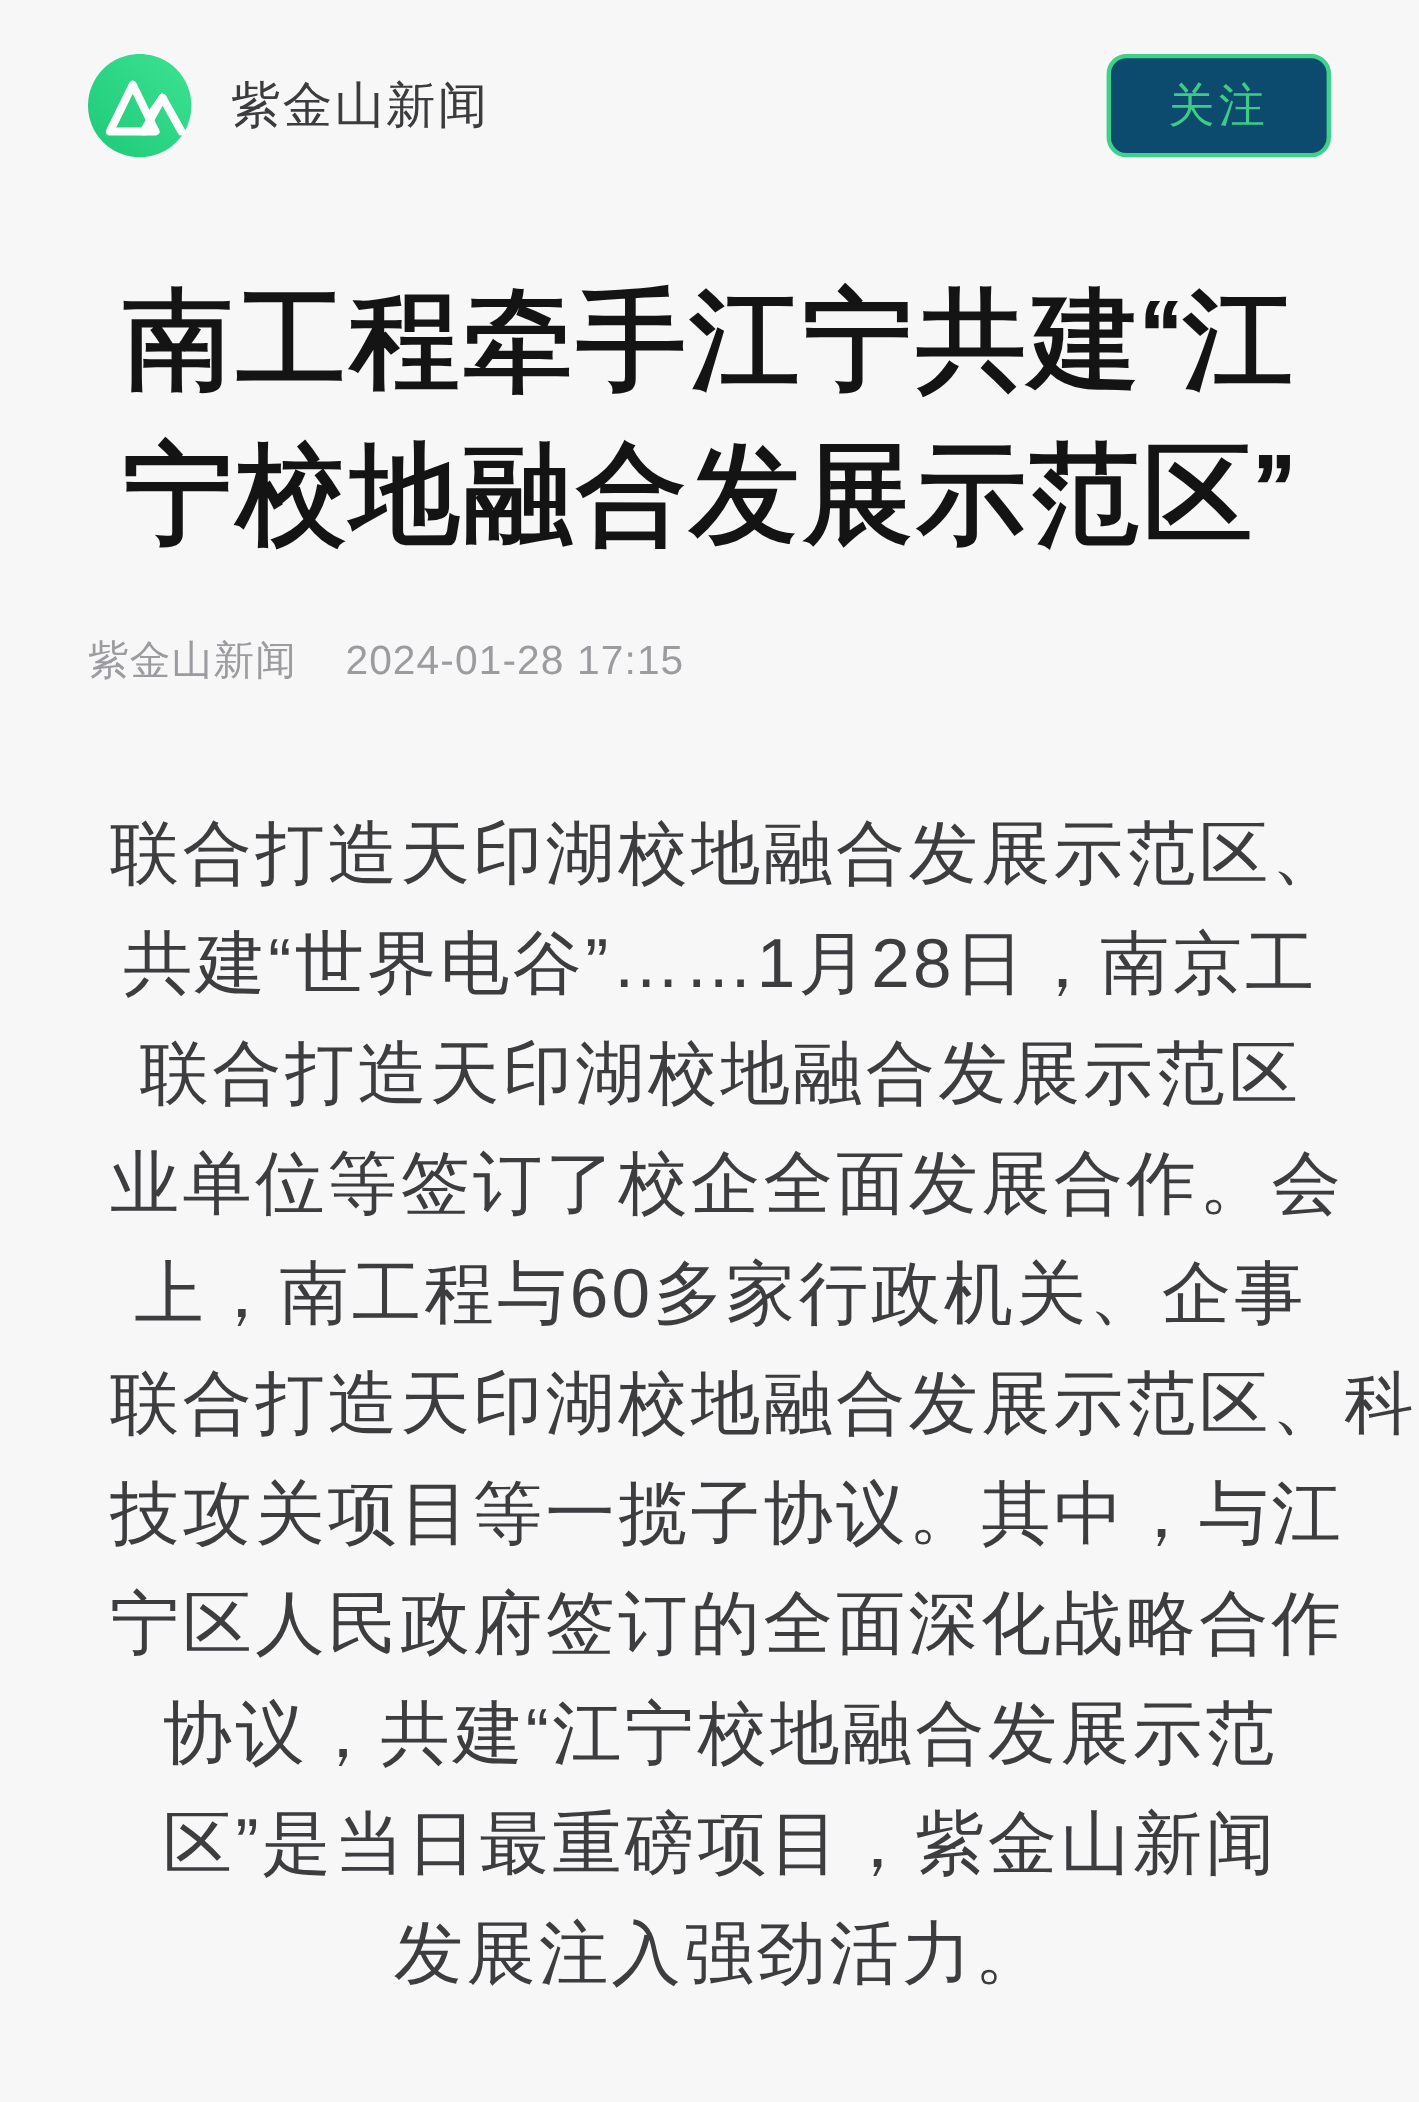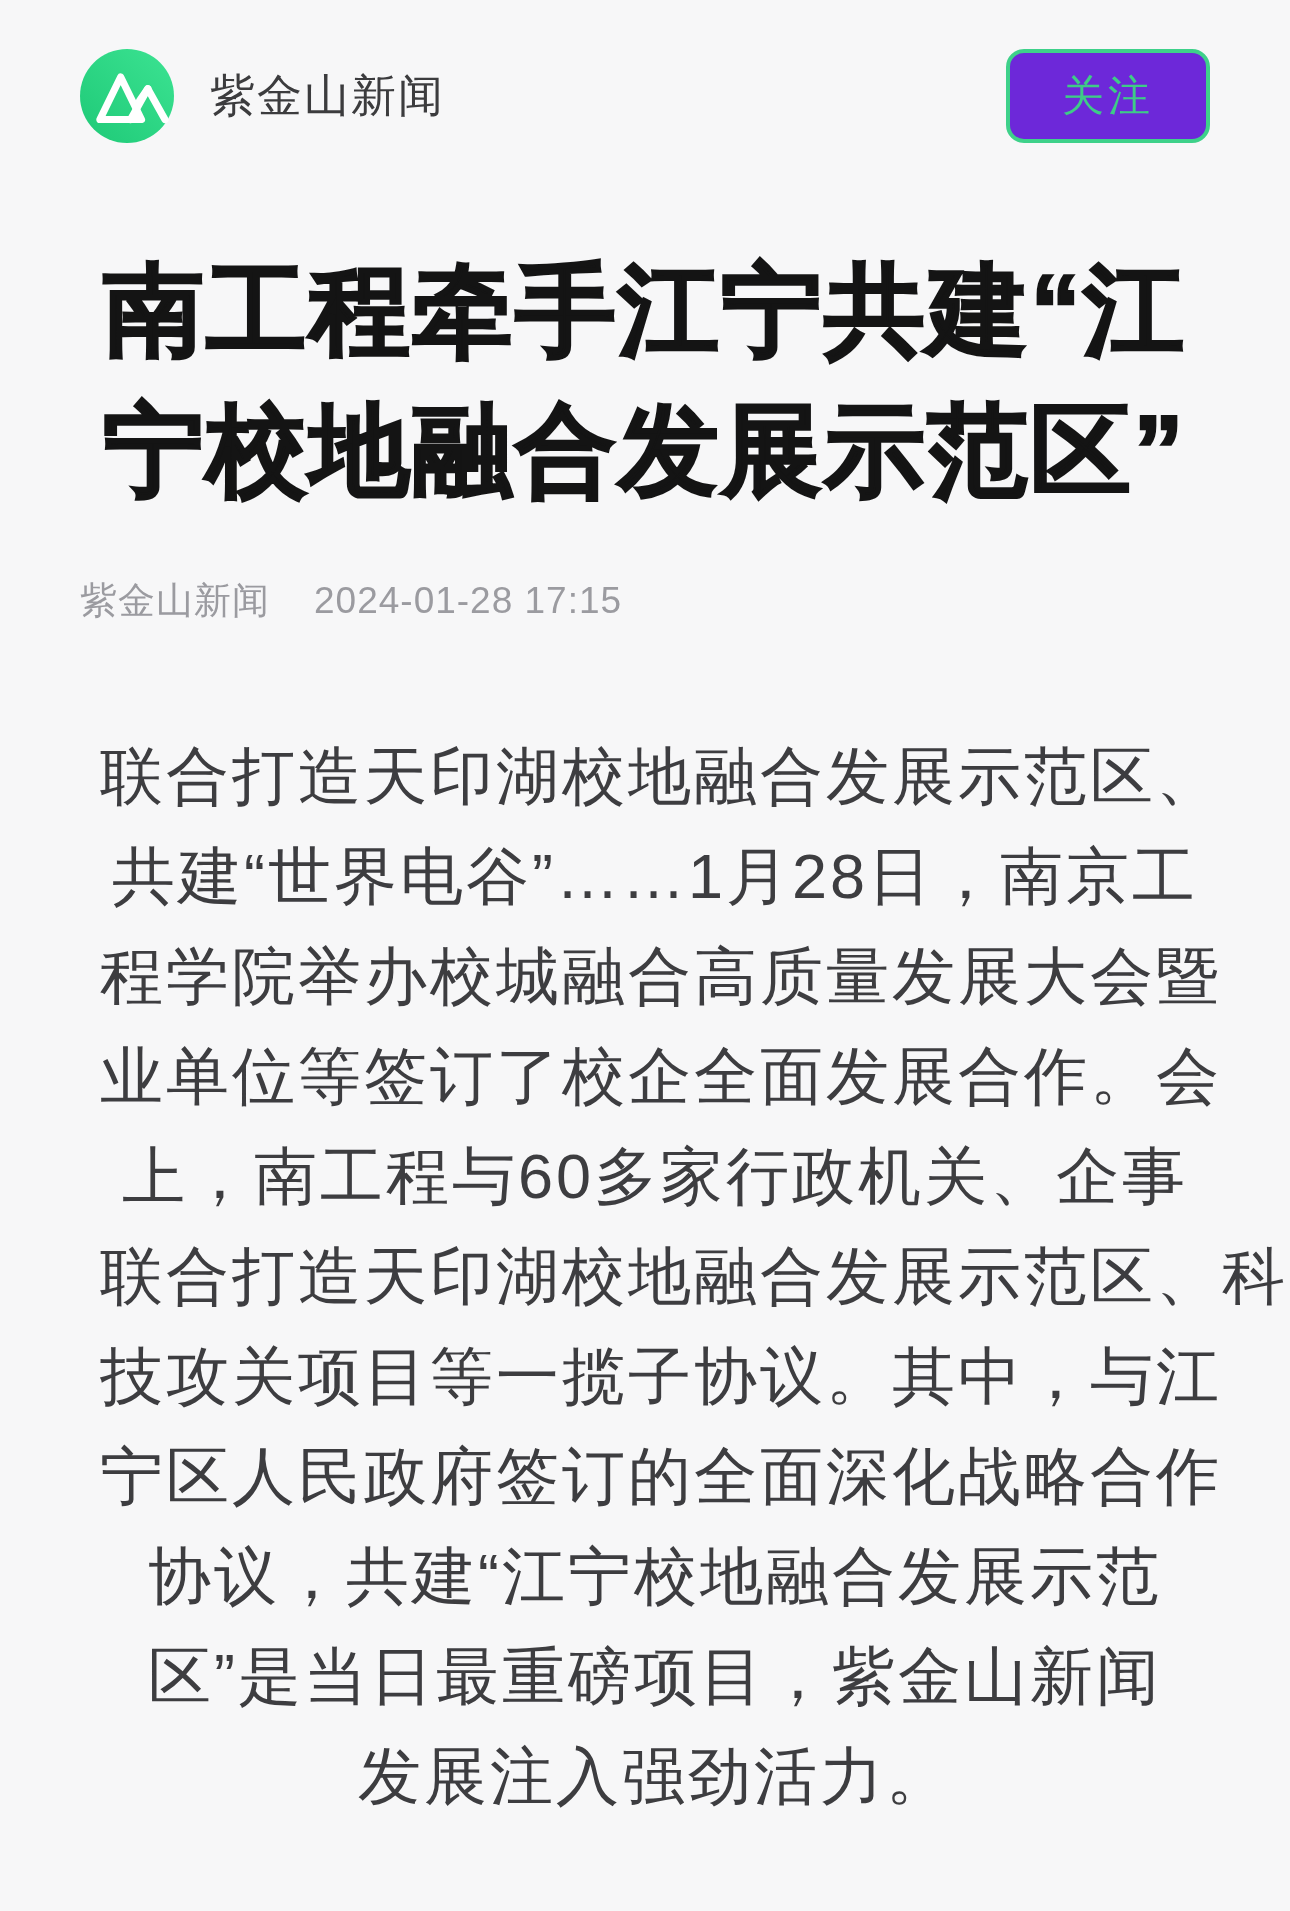--- a/index.html
+++ b/index.html
@@ -22,34 +22,34 @@
     margin-left:36px;
     font-size:45px;
     color:#3c3c3e;
     letter-spacing:2px;
   }
   .follow-btn {
     margin-left:auto;
     width:204px; height:94px;
     border:4px solid #3ed18a;
     border-radius:18px;
-    background:#6d28d9;
+    background:#0c4a6e;
     color:#3ecb87;
     font-size:42px;
     letter-spacing:4px;
     display:flex; align-items:center; justify-content:center;
     cursor:pointer;
   }
 
   
   .title {
     margin:96px 80px 0 80px;
     font-size:100px;
     line-height:140px;
-    font-weight:bold;
+    font-weight:normal;
     color:#141414;
     letter-spacing:3px;
     -webkit-text-stroke:2.5px #141414;
   }
   .title-line { white-space:nowrap; }
 
   
   .byline {
     margin:56px 80px 0 80px;
     display:flex; align-items:baseline;
@@ -100,21 +100,21 @@
   </h1>
 
   <div class="byline">
     <span class="src">紫金山新闻</span>
     <span class="time">2024-01-28 17:15</span>
   </div>
 
   <div class="article-body">
     <div class="body-line">联合打造天印湖校地融合发展示范区、</div>
     <div class="body-line">共建“世界电谷”……1月28日，南京工</div>
-    <div class="body-line">程学院举办校城融合高质量发展大会暨</div>
+    <div class="body-line">联合打造天印湖校地融合发展示范区</div>
     <div class="body-line">业单位等签订了校企全面发展合作。会</div>
     <div class="body-line">上，南工程与60多家行政机关、企事</div>
     <div class="body-line">联合打造天印湖校地融合发展示范区、科</div>
     <div class="body-line">技攻关项目等一揽子协议。其中，与江</div>
     <div class="body-line">宁区人民政府签订的全面深化战略合作</div>
     <div class="body-line">协议，共建“江宁校地融合发展示范</div>
     <div class="body-line">区”是当日最重磅项目，紫金山新闻</div>
     <div class="body-line">发展注入强劲活力。</div>
   </div>
 

